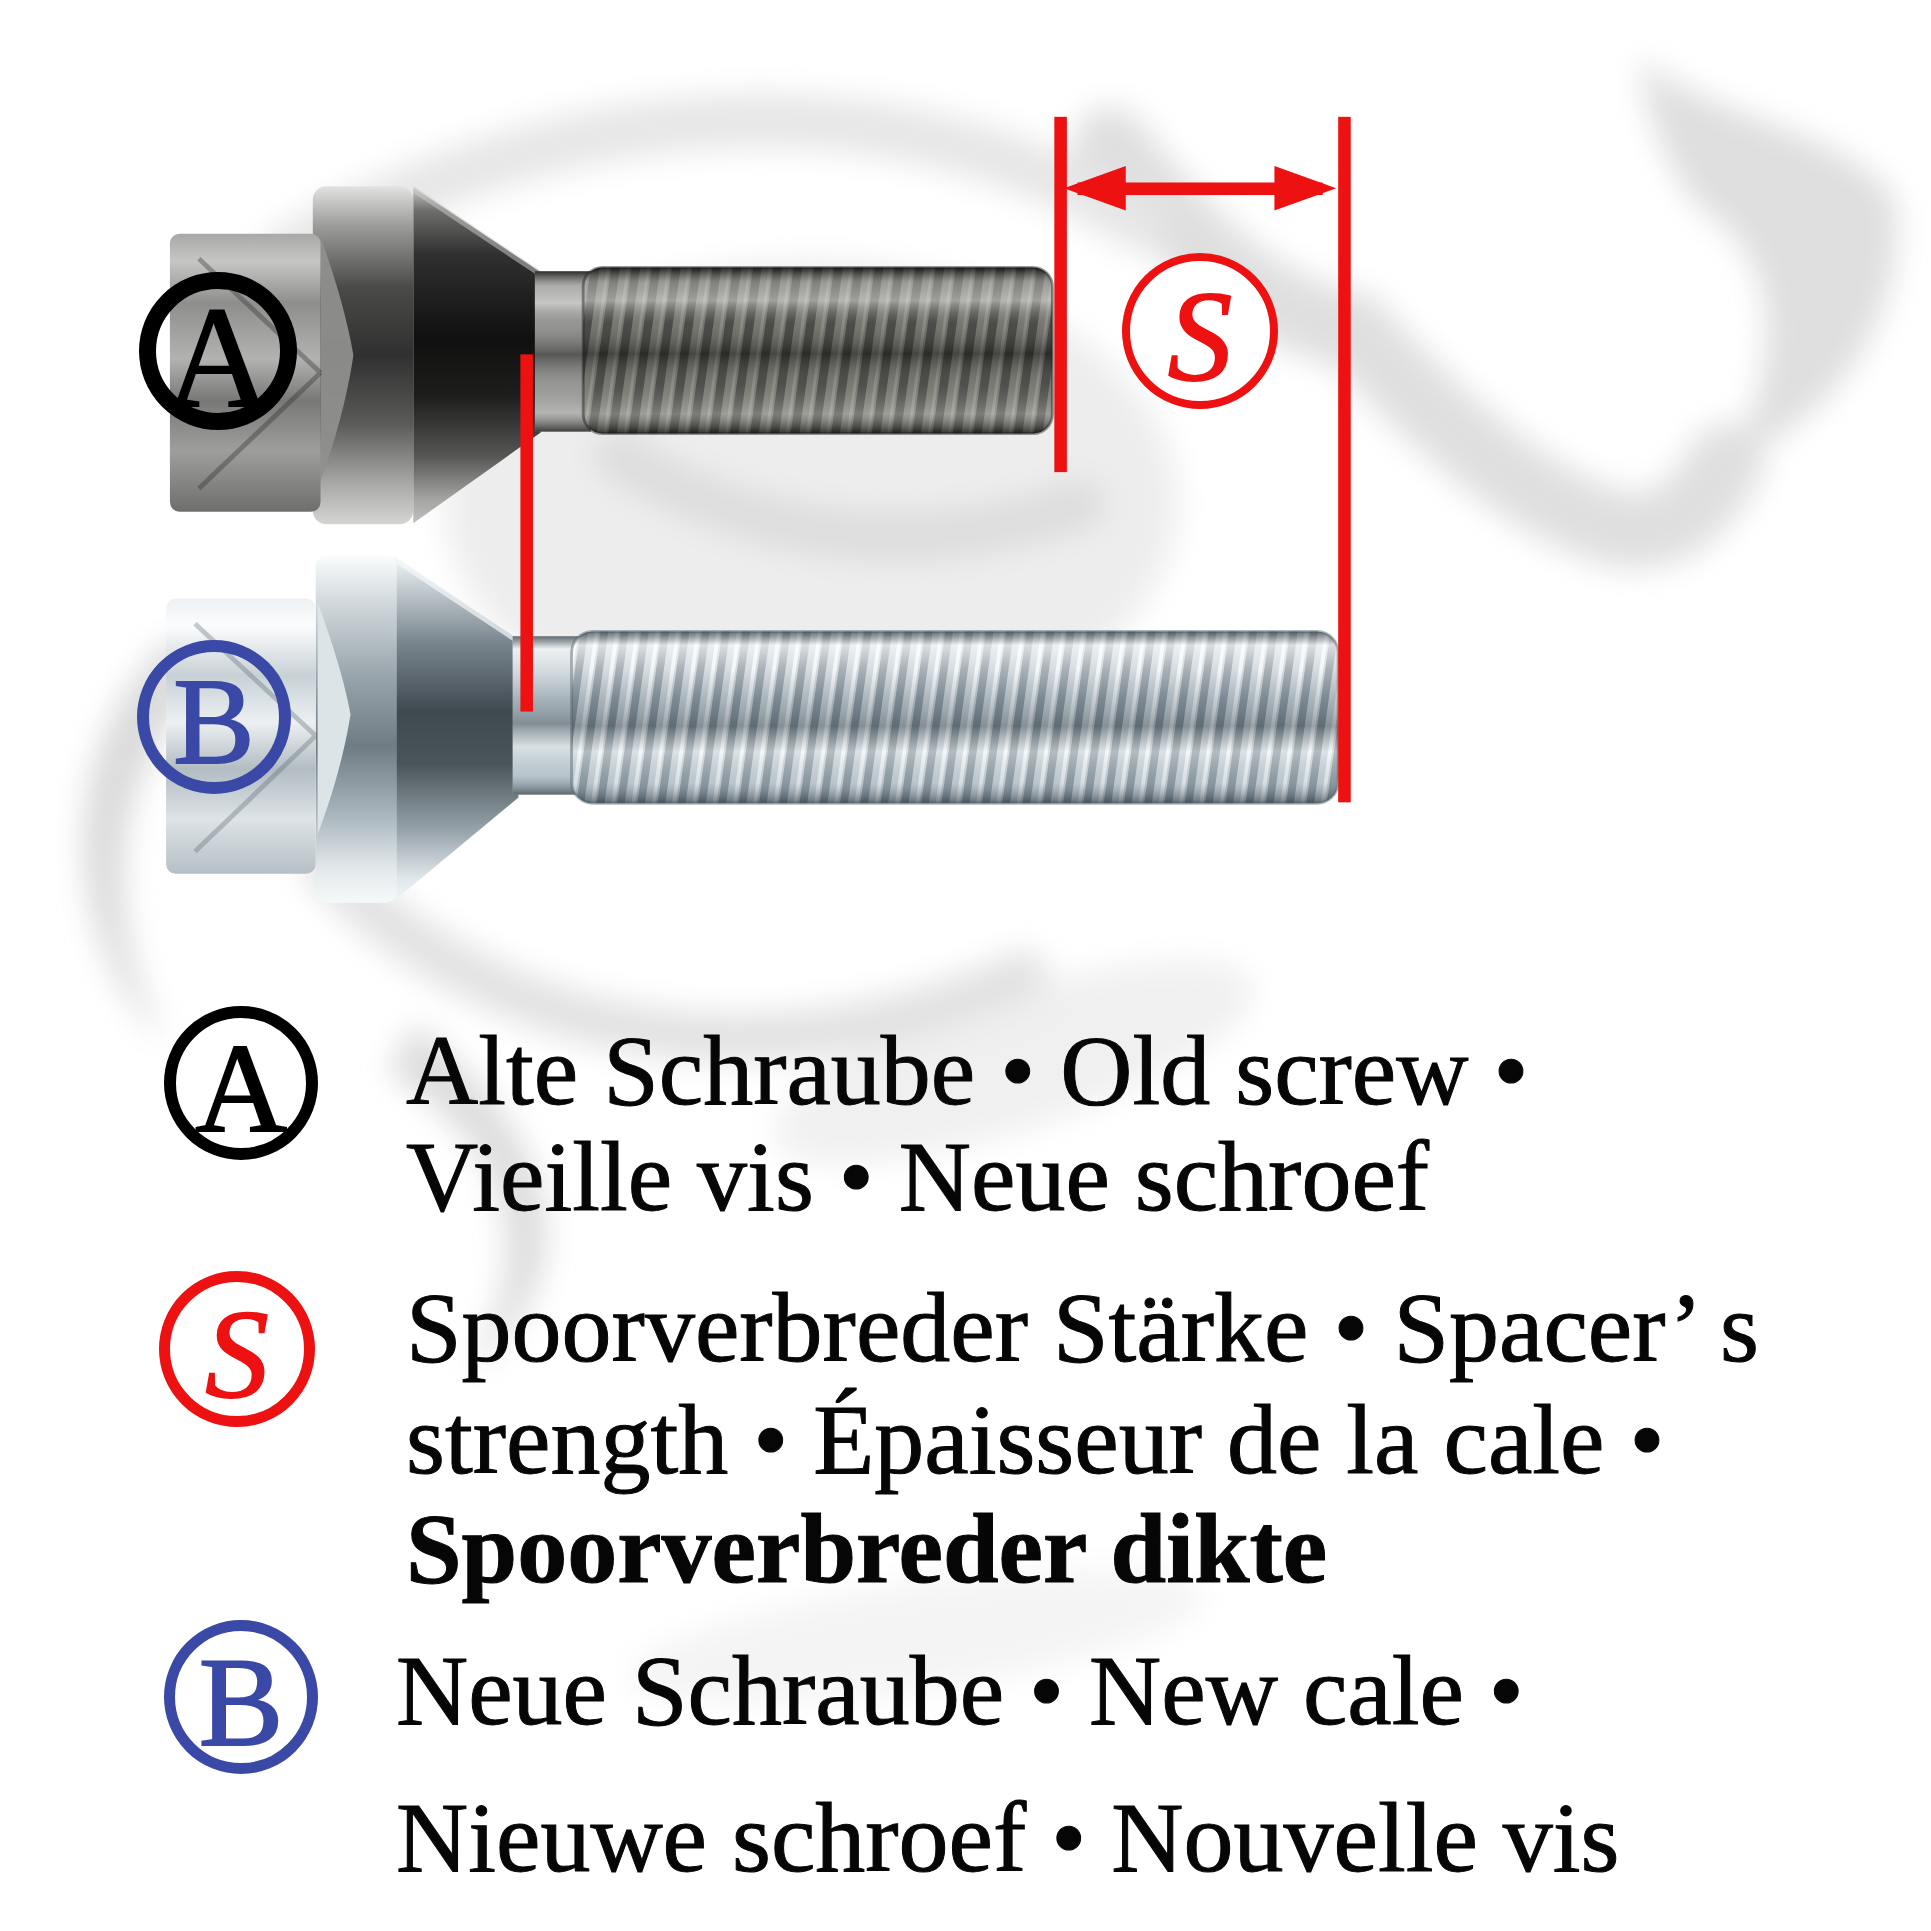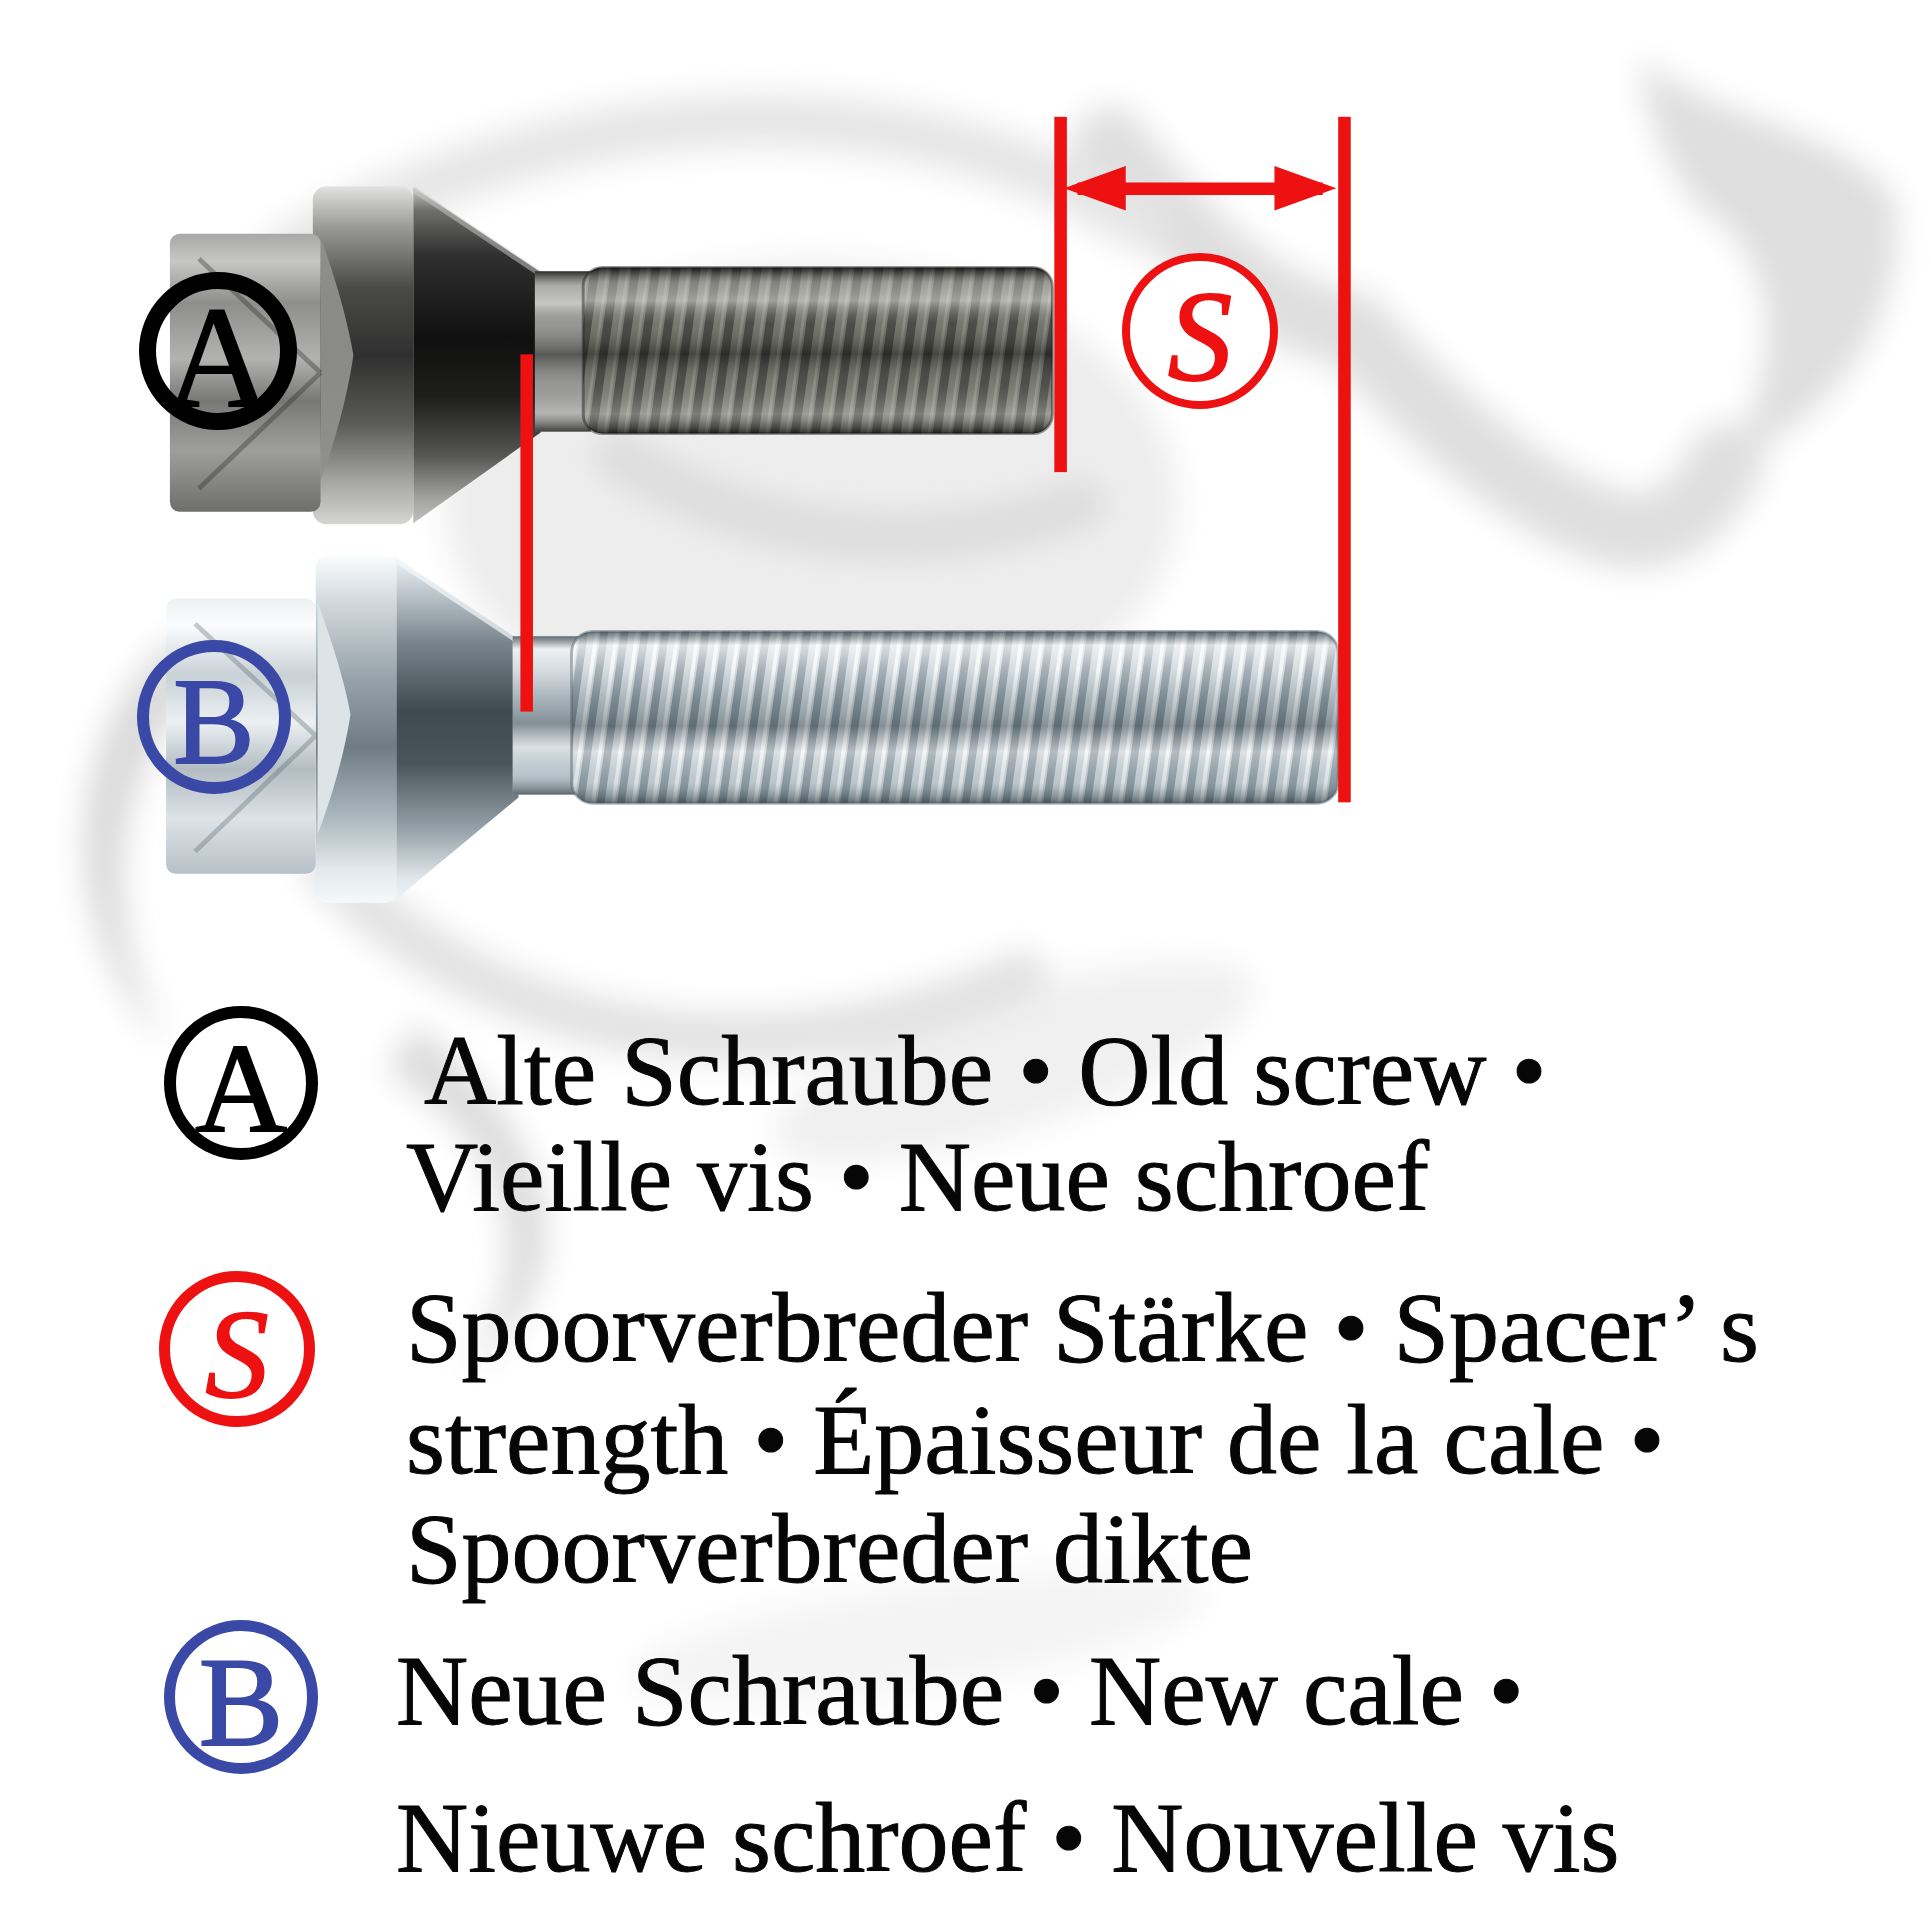--- a/index.html
+++ b/index.html
@@ -186,29 +186,29 @@
   </div>
   <div class="marker m-blue" style="left:137px;top:640px;width:154px;height:154px;border:12.6px solid;">
     <span class="glyph" style="font-size:122px;">B</span>
   </div>
 
   <div>
 
     <div class="marker m-black" style="left:164px;top:1006px;width:154px;height:154px;border:12.6px solid;">
       <span class="glyph" style="font-size:127px;">A</span>
     </div>
-    <div class="txt" style="left:406px;top:1018px;margin-left:18px;">Alte Schraube • Old screw •</div>
+    <div class="txt" style="left:406px;top:1018px;">Alte Schraube • Old screw •</div>
     <div class="txt" style="left:406px;top:1124px;">Vieille vis • Neue schroef</div>
 
     <div class="marker m-red" style="left:159px;top:1271px;width:156px;height:156px;border:11.6px solid;">
       <span class="glyph italic" style="font-size:127px;">S</span>
     </div>
     <div class="txt" style="left:406px;top:1275px;">Spoorverbreder Stärke • Spacer’ s</div>
     <div class="txt" style="left:406px;top:1387px;">strength • Épaisseur de la cale •</div>
-    <div class="txt" style="left:406px;top:1496px;">Spoorverbreder dikte</div>
+    <div class="txt" style="left:406px;top:1496px;font-weight:bold;">Spoorverbreder dikte</div>
 
     <div class="marker m-blue" style="left:164px;top:1620px;width:154px;height:154px;border:11.6px solid;">
       <span class="glyph" style="font-size:127px;">B</span>
     </div>
     <div class="txt" style="left:396px;top:1638px;">Neue Schraube • New cale •</div>
     <div class="txt" style="left:396px;top:1745px;margin-top:40px;">Nieuwe schroef • Nouvelle vis</div>
 
   </div>
 </div>
 

